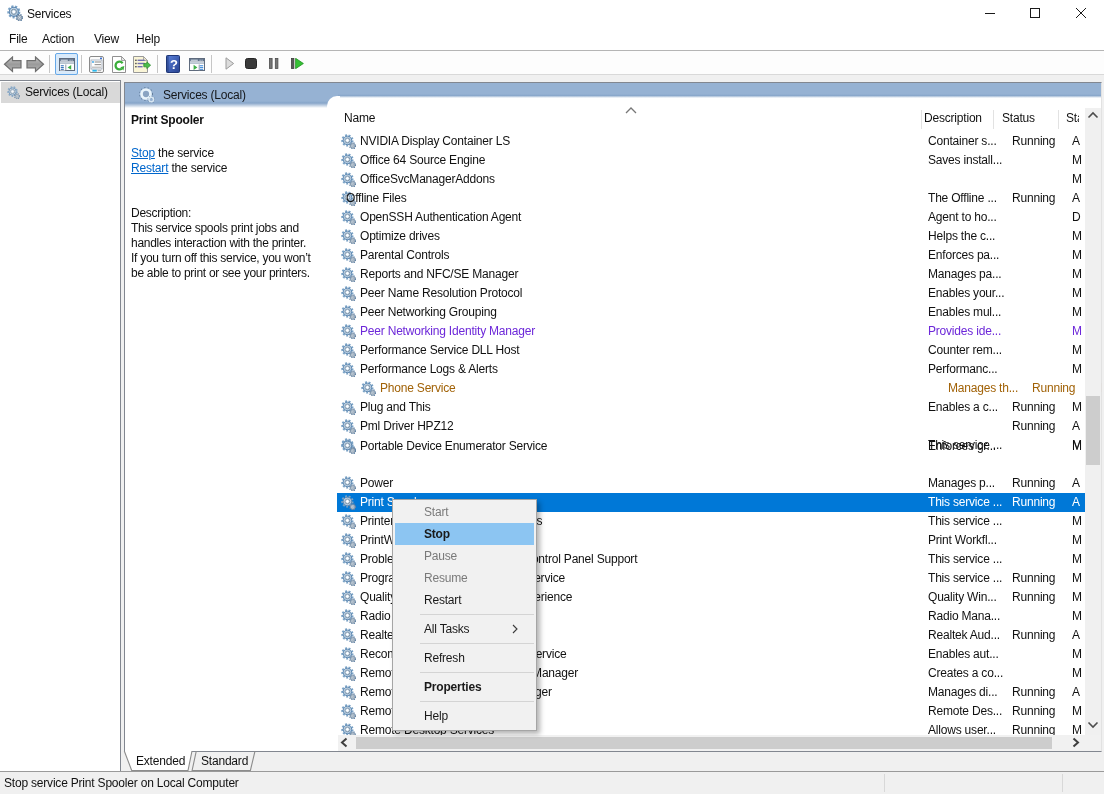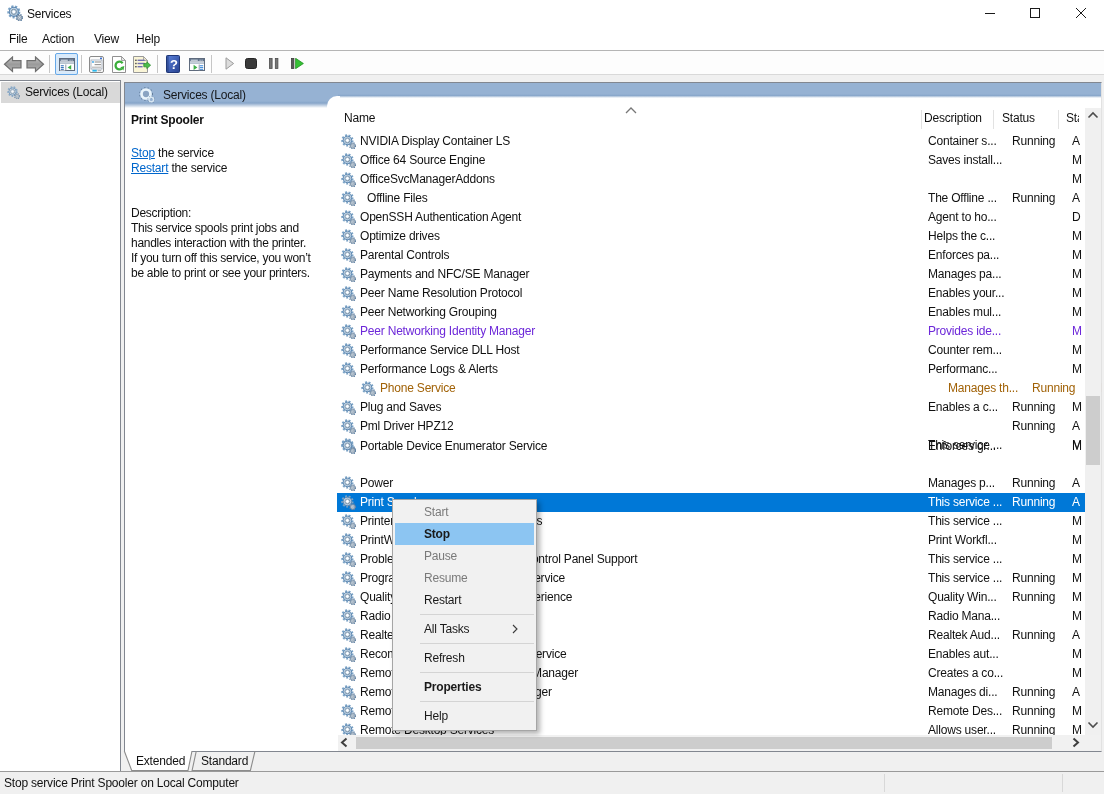--- a/index.html
+++ b/index.html
@@ -215,21 +215,21 @@
 <svg class="abs " style="left:4px;top:2px" width="15" height="15" viewBox="0 0 15 15">
       <circle cx="6.4" cy="6.4" r="5.0" fill="none" stroke="#7aa2c6" stroke-width="2.3" stroke-dasharray="1.9 1.55"></circle>
       <circle cx="6.4" cy="6.4" r="4.25" fill="#b9d2e8" stroke="#5f88b0" stroke-width="1.0"></circle>
       <circle cx="6.0" cy="6.0" r="2.4" fill="#dce9f4"></circle>
       <circle cx="6.4" cy="6.4" r="2.45" fill="none" stroke="#84919c" stroke-width="0.9"></circle>
       <circle cx="6.4" cy="6.4" r="1.95" fill="#ffffff" stroke="#5f88b0" stroke-width="0.5"></circle>
       <circle cx="11.7" cy="11.9" r="2.9" fill="none" stroke="#5a7fa5" stroke-width="1.5" stroke-dasharray="1.15 1.2"></circle>
       <circle cx="11.7" cy="11.9" r="2.25" fill="#c6d3df" stroke="#7e92a6" stroke-width="0.95"></circle>
       <circle cx="11.7" cy="11.9" r="0.85" fill="#ffffff" stroke="#7e92a6" stroke-width="0.7"></circle>
     </svg>
-<span class="abs tb" style="left:30px;white-space:nowrap">Offline Files</span>
+<span class="abs tb" style="left:9px;white-space:nowrap">Offline Files</span>
 <span class="abs tb" style="left:591px;white-space:nowrap">The Offline ...</span>
 <span class="abs tb" style="left:675px;white-space:nowrap">Running</span>
 <span class="abs tb" style="left:735px;width:12px;overflow:hidden;white-space:nowrap">A</span>
 </div>
 <div class="abs" style="left:337px;top:208px;width:748px;height:19px;line-height:19px;color:#111">
 <svg class="abs " style="left:4px;top:2px" width="15" height="15" viewBox="0 0 15 15">
       <circle cx="6.4" cy="6.4" r="5.0" fill="none" stroke="#7aa2c6" stroke-width="2.3" stroke-dasharray="1.9 1.55"></circle>
       <circle cx="6.4" cy="6.4" r="4.25" fill="#b9d2e8" stroke="#5f88b0" stroke-width="1.0"></circle>
       <circle cx="6.0" cy="6.0" r="2.4" fill="#dce9f4"></circle>
       <circle cx="6.4" cy="6.4" r="2.45" fill="none" stroke="#84919c" stroke-width="0.9"></circle>
@@ -276,21 +276,21 @@
 <svg class="abs " style="left:4px;top:2px" width="15" height="15" viewBox="0 0 15 15">
       <circle cx="6.4" cy="6.4" r="5.0" fill="none" stroke="#7aa2c6" stroke-width="2.3" stroke-dasharray="1.9 1.55"></circle>
       <circle cx="6.4" cy="6.4" r="4.25" fill="#b9d2e8" stroke="#5f88b0" stroke-width="1.0"></circle>
       <circle cx="6.0" cy="6.0" r="2.4" fill="#dce9f4"></circle>
       <circle cx="6.4" cy="6.4" r="2.45" fill="none" stroke="#84919c" stroke-width="0.9"></circle>
       <circle cx="6.4" cy="6.4" r="1.95" fill="#ffffff" stroke="#5f88b0" stroke-width="0.5"></circle>
       <circle cx="11.7" cy="11.9" r="2.9" fill="none" stroke="#5a7fa5" stroke-width="1.5" stroke-dasharray="1.15 1.2"></circle>
       <circle cx="11.7" cy="11.9" r="2.25" fill="#c6d3df" stroke="#7e92a6" stroke-width="0.95"></circle>
       <circle cx="11.7" cy="11.9" r="0.85" fill="#ffffff" stroke="#7e92a6" stroke-width="0.7"></circle>
     </svg>
-<span class="abs tb" style="left:23px;white-space:nowrap">Payments and NFC/SE Manager</span>
+<span class="abs tb" style="left:23px;white-space:nowrap">Reports and NFC/SE Manager</span>
 <span class="abs tb" style="left:591px;white-space:nowrap">Manages pa...</span>
 <span class="abs tb" style="left:735px;width:12px;overflow:hidden;white-space:nowrap">M</span>
 </div>
 <div class="abs" style="left:337px;top:284px;width:748px;height:19px;line-height:19px;color:#111">
 <svg class="abs " style="left:4px;top:2px" width="15" height="15" viewBox="0 0 15 15">
       <circle cx="6.4" cy="6.4" r="5.0" fill="none" stroke="#7aa2c6" stroke-width="2.3" stroke-dasharray="1.9 1.55"></circle>
       <circle cx="6.4" cy="6.4" r="4.25" fill="#b9d2e8" stroke="#5f88b0" stroke-width="1.0"></circle>
       <circle cx="6.0" cy="6.0" r="2.4" fill="#dce9f4"></circle>
       <circle cx="6.4" cy="6.4" r="2.45" fill="none" stroke="#84919c" stroke-width="0.9"></circle>
       <circle cx="6.4" cy="6.4" r="1.95" fill="#ffffff" stroke="#5f88b0" stroke-width="0.5"></circle>
@@ -382,21 +382,21 @@
 <svg class="abs " style="left:4px;top:2px" width="15" height="15" viewBox="0 0 15 15">
       <circle cx="6.4" cy="6.4" r="5.0" fill="none" stroke="#7aa2c6" stroke-width="2.3" stroke-dasharray="1.9 1.55"></circle>
       <circle cx="6.4" cy="6.4" r="4.25" fill="#b9d2e8" stroke="#5f88b0" stroke-width="1.0"></circle>
       <circle cx="6.0" cy="6.0" r="2.4" fill="#dce9f4"></circle>
       <circle cx="6.4" cy="6.4" r="2.45" fill="none" stroke="#84919c" stroke-width="0.9"></circle>
       <circle cx="6.4" cy="6.4" r="1.95" fill="#ffffff" stroke="#5f88b0" stroke-width="0.5"></circle>
       <circle cx="11.7" cy="11.9" r="2.9" fill="none" stroke="#5a7fa5" stroke-width="1.5" stroke-dasharray="1.15 1.2"></circle>
       <circle cx="11.7" cy="11.9" r="2.25" fill="#c6d3df" stroke="#7e92a6" stroke-width="0.95"></circle>
       <circle cx="11.7" cy="11.9" r="0.85" fill="#ffffff" stroke="#7e92a6" stroke-width="0.7"></circle>
     </svg>
-<span class="abs tb" style="left:23px;white-space:nowrap">Plug and Saves</span>
+<span class="abs tb" style="left:23px;white-space:nowrap">Plug and This</span>
 <span class="abs tb" style="left:591px;white-space:nowrap">Enables a c...</span>
 <span class="abs tb" style="left:675px;white-space:nowrap">Running</span>
 <span class="abs tb" style="left:735px;width:12px;overflow:hidden;white-space:nowrap">M</span>
 </div>
 <div class="abs" style="left:337px;top:417px;width:748px;height:19px;line-height:19px;color:#111">
 <svg class="abs " style="left:4px;top:2px" width="15" height="15" viewBox="0 0 15 15">
       <circle cx="6.4" cy="6.4" r="5.0" fill="none" stroke="#7aa2c6" stroke-width="2.3" stroke-dasharray="1.9 1.55"></circle>
       <circle cx="6.4" cy="6.4" r="4.25" fill="#b9d2e8" stroke="#5f88b0" stroke-width="1.0"></circle>
       <circle cx="6.0" cy="6.0" r="2.4" fill="#dce9f4"></circle>
       <circle cx="6.4" cy="6.4" r="2.45" fill="none" stroke="#84919c" stroke-width="0.9"></circle>

